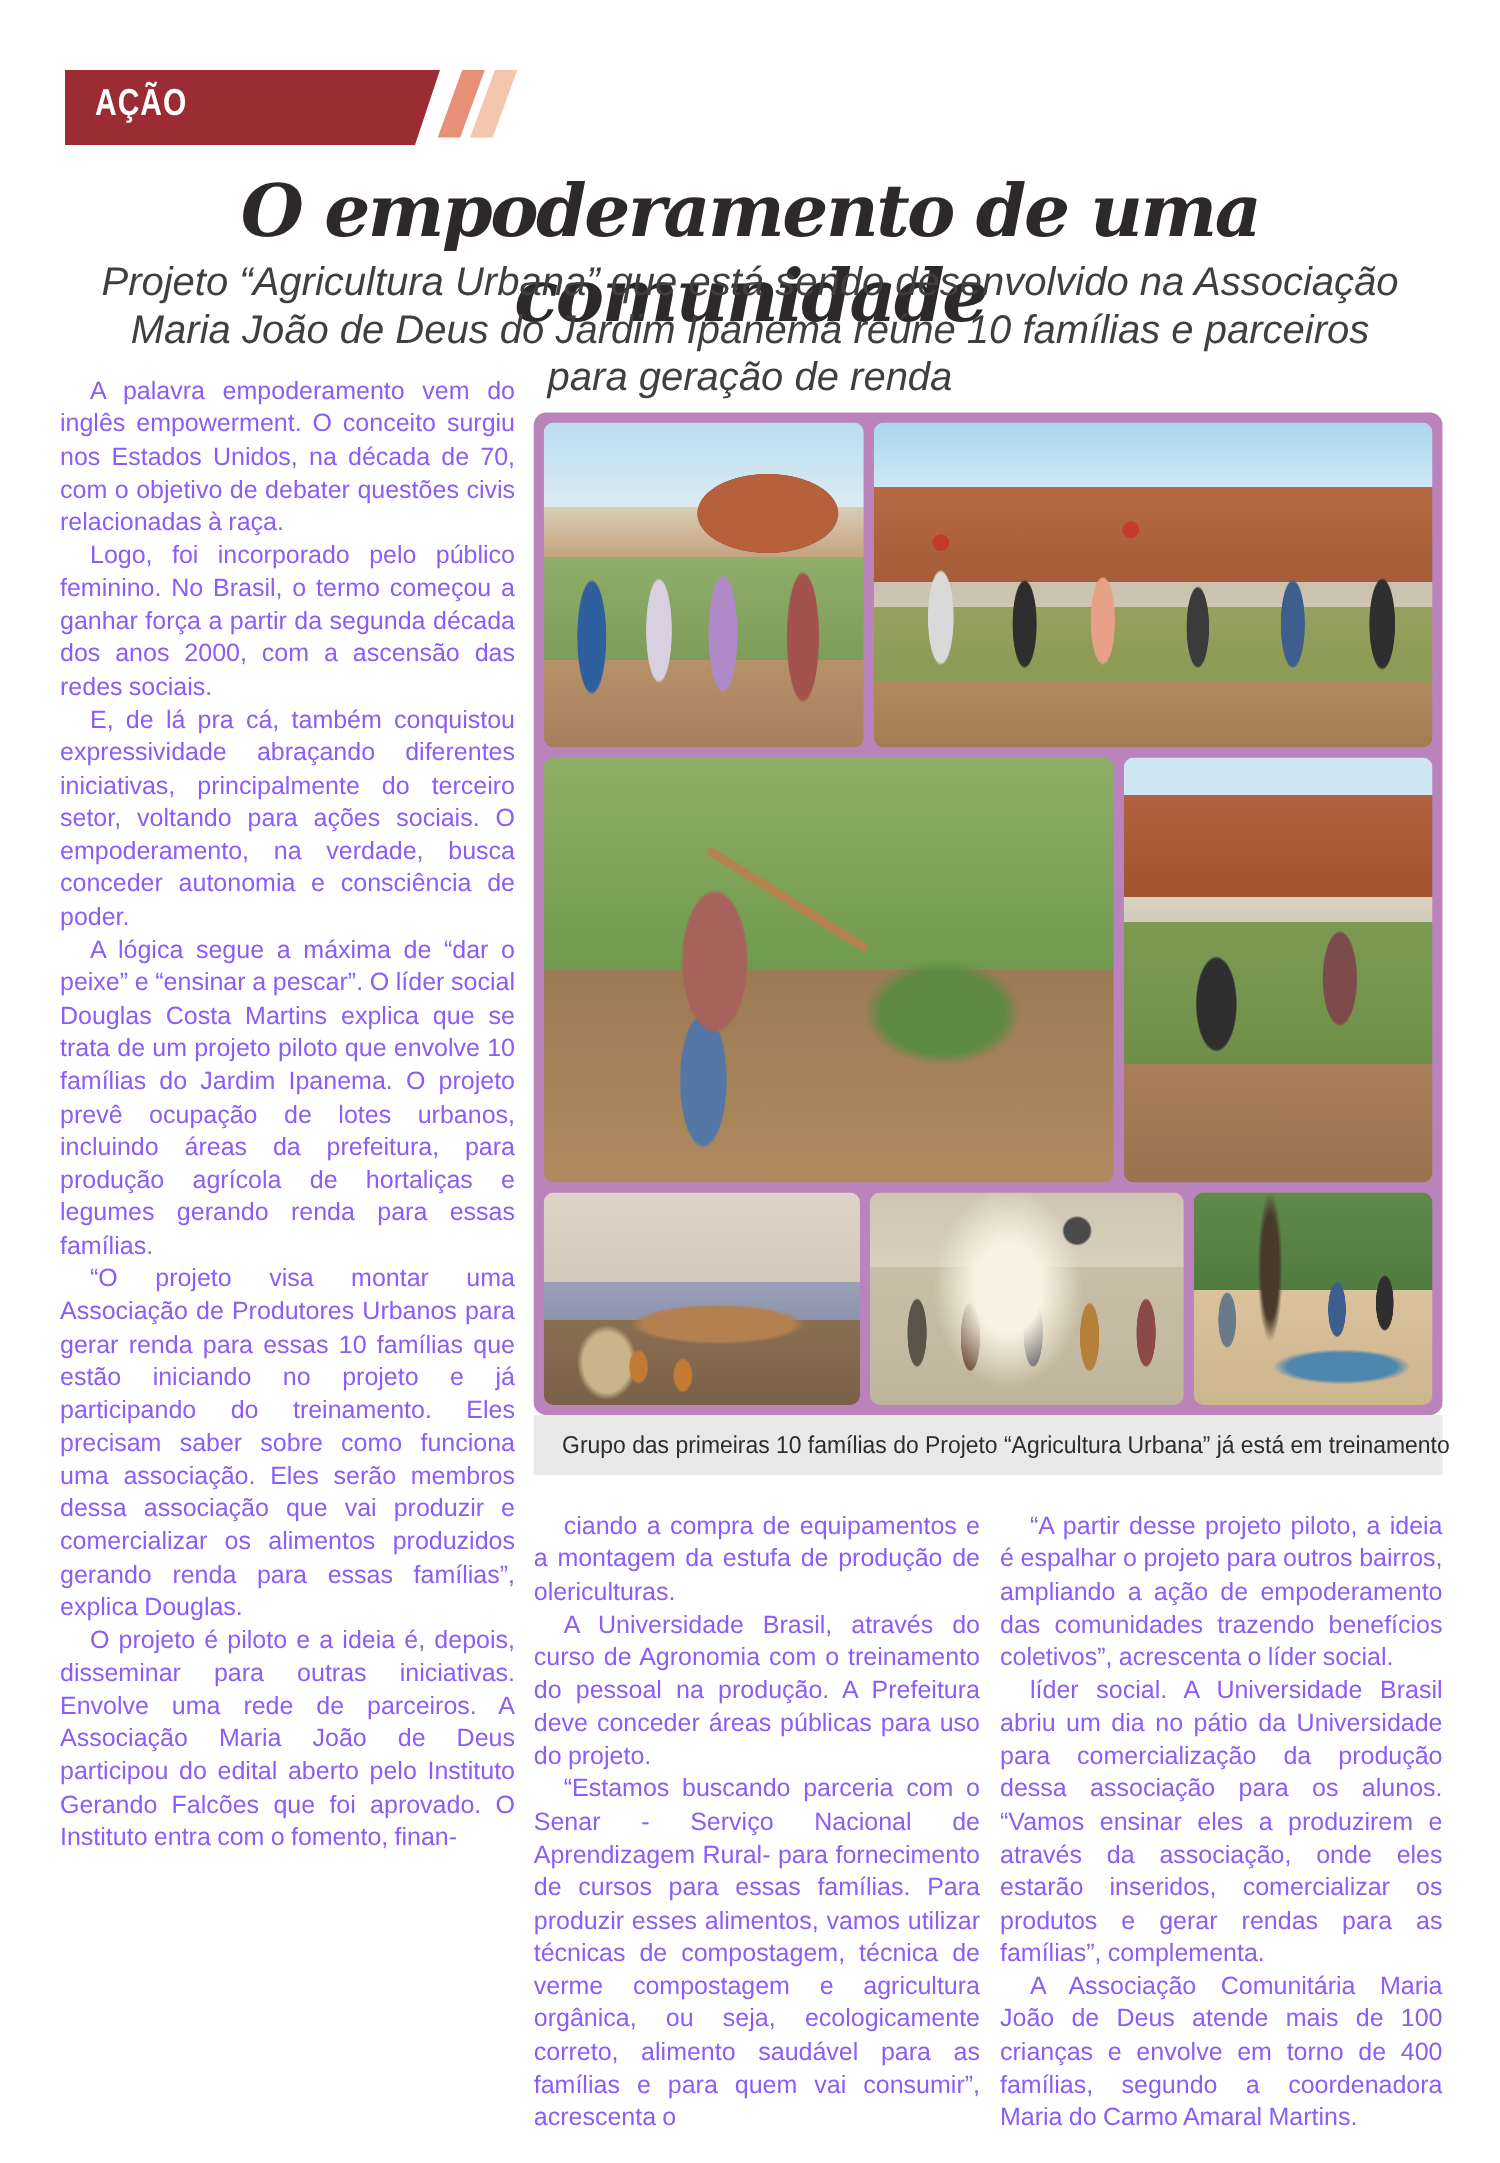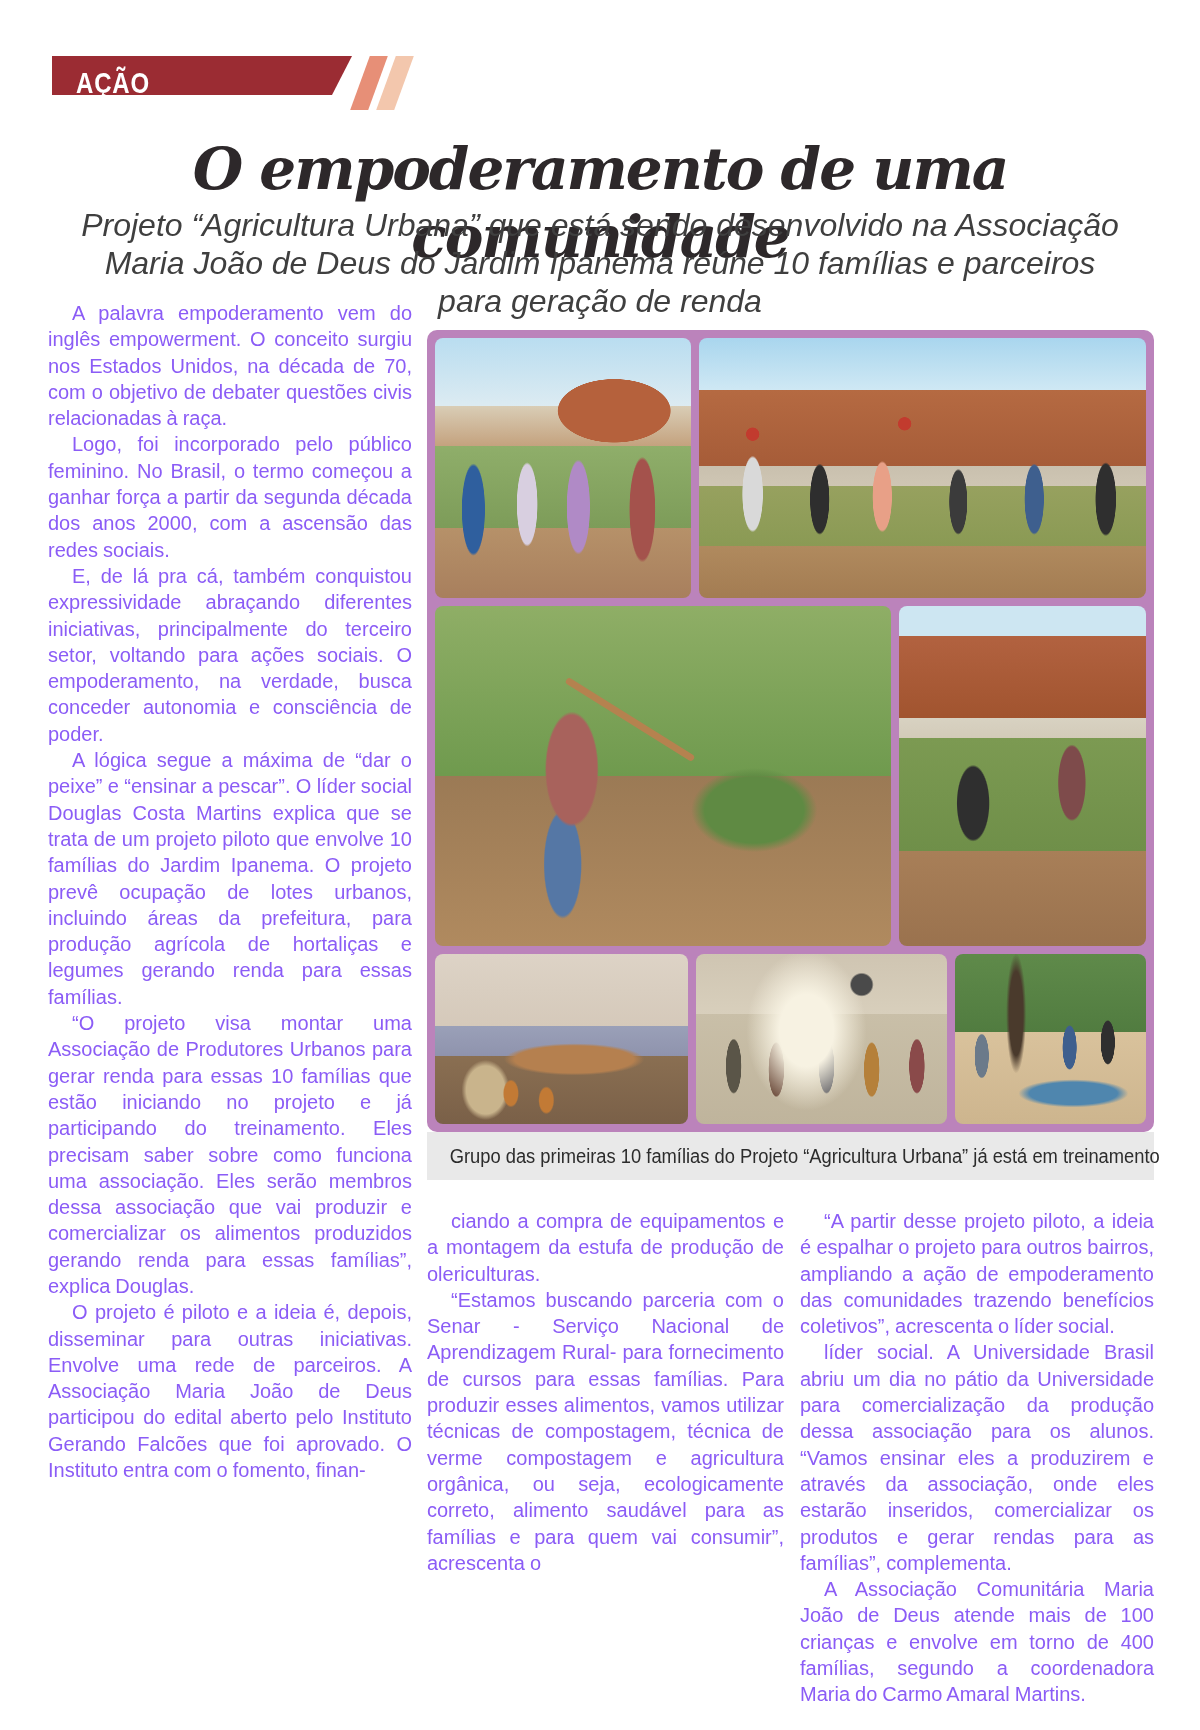--- a/index.html
+++ b/index.html
@@ -1,20 +1,20 @@
 <!DOCTYPE html>
 <html lang="pt" style="--banner-red: #9b2c33; --stripe-salmon: #e78f77; --stripe-peach: #f3c7ad; --frame-mauve: #bb83bb; --caption-bg: #e9e9e9;"><head>
 <meta charset="utf-8">
 <style>
   html,body{margin:0;padding:0;background:#fff;}
   .page{position:relative;width:1200px;height:1730px;background:#ffffff;overflow:hidden;
         font-family:"Liberation Sans",sans-serif;}
 
   
-  .banner{position:absolute;left:52px;top:56px;width:300px;height:39px;
+  .banner{position:absolute;left:52px;top:56px;width:300px;height:60px;
           background:var(--banner-red,#9b2c33);
           clip-path:polygon(0 0,100% 0,calc(100% - 20px) 100%,0 100%);}
   .banner-label{color:#fff;font-weight:bold;font-size:30px;line-height:54px;
           padding-left:30px;letter-spacing:1px;transform:scaleX(.8);
           transform-origin:left center;white-space:nowrap;}
   .stripe{position:absolute;top:56px;width:18px;height:54px;transform:skewX(-20deg);}
   .stripe-1{left:360px;background:var(--stripe-salmon,#e78f77);}
   .stripe-2{left:386px;background:var(--stripe-peach,#f3c7ad);}
 
   
@@ -143,20 +143,21 @@
       <div class="ph ph-group-tree"></div>
     </div>
   </div>
 
   <div class="caption">
     <span class="caption-text">Grupo das primeiras 10 famílias do Projeto “Agricultura Urbana” já está em treinamento</span>
   </div>
 
   <div class="colB">
       <p class="para">ciando a compra de equipamentos e a montagem da estufa de produção de olericulturas.</p>
+      <p class="para">A Universidade Brasil, através do curso de Agronomia com o treinamento do pessoal na produção. A Prefeitura deve conceder áreas públicas para uso do projeto.</p>
       <p class="para">“Estamos buscando parceria com o Senar - Serviço Nacional de Aprendizagem Rural- para fornecimento de cursos para essas famílias. Para produzir esses alimentos, vamos utilizar técnicas de compostagem, técnica de verme compostagem e agricultura orgânica, ou seja, ecologicamente correto, alimento saudável para as famílias e para quem vai consumir”, acrescenta o</p>
     </div>
   <div class="colC">
       <p class="para">“A partir desse projeto piloto, a ideia é espalhar o projeto para outros bairros, ampliando a ação de empoderamento das comunidades trazendo benefícios coletivos”, acrescenta o líder social.</p>
       <p class="para">líder social. A Universidade Brasil abriu um dia no pátio da Universidade para comercialização da produção dessa associação para os alunos. “Vamos ensinar eles a produzirem e através da associação, onde eles estarão inseridos, comercializar os produtos e gerar rendas para as famílias”, complementa.</p>
       <p class="para">A Associação Comunitária Maria João de Deus atende mais de 100 crianças e envolve em torno de 400 famílias, segundo a coordenadora Maria do Carmo Amaral Martins.</p>
     </div>
 
 </div>
 

